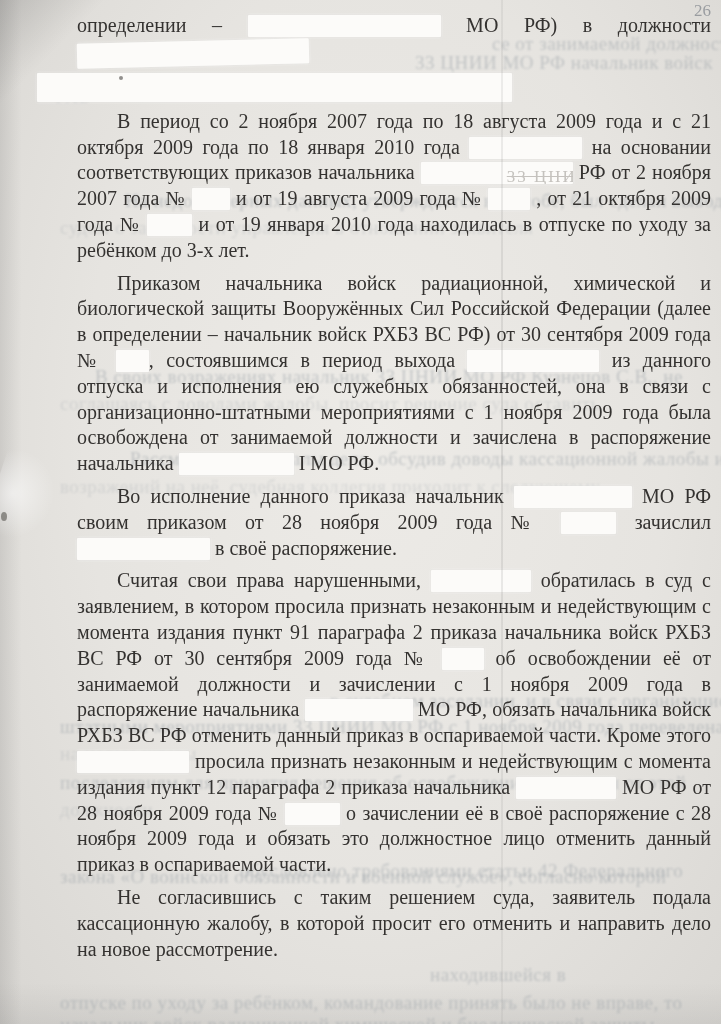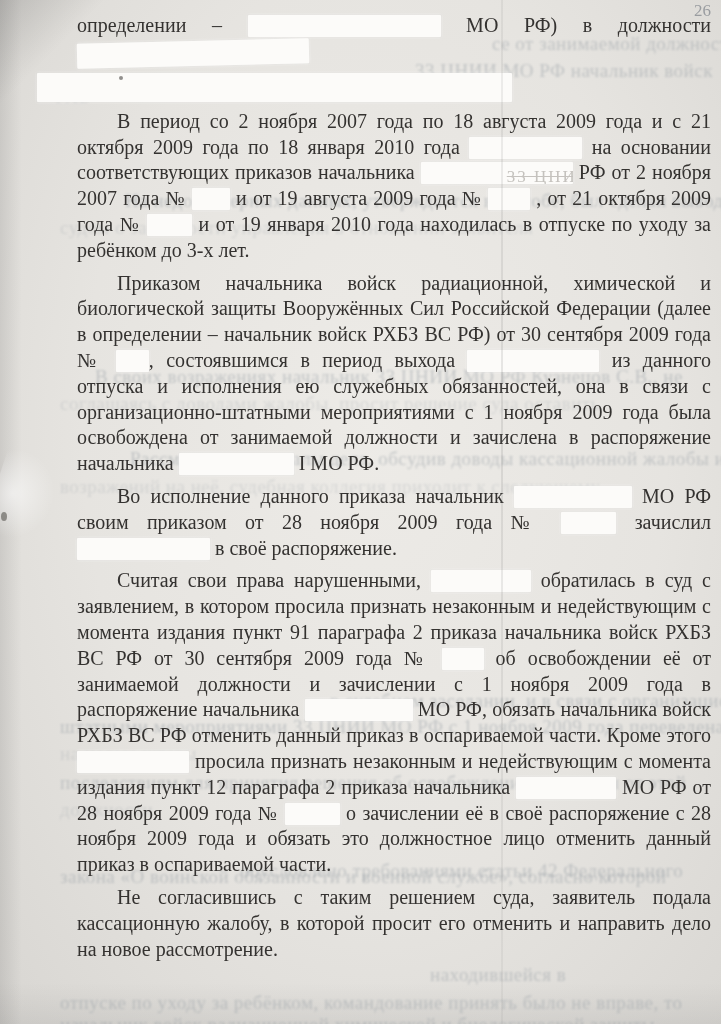--- a/index.html
+++ b/index.html
@@ -61,21 +61,21 @@
     letter-spacing:2px;padding-left:6px;opacity:.8;filter:blur(.4px);
     display:inline-block;transform:translateY(1px);
   }
 </style>
 </head>
 <body>
 
 <div class="page">
   <div class="ghost-layer" id="ghostlayer">
       <div class="ghost" style="left: 492px; top: 33px;">се от занимаемой должности и</div>
-      <div class="ghost" style="left: 415px; top: 60px;">33 ЦНИИ МО РФ начальник войск</div>
+      <div class="ghost" style="left: 415px; top: 52px;">33 ЦНИИ МО РФ начальник войск</div>
       <div class="ghost faint" style="left: 55px; top: 86px;">РХБ</div>
       <div class="ghost" style="left: 125px; top: 190px;">На недостоверных данных, утверждается в жалобе, был сделан вывод</div>
       <div class="ghost faint" style="left: 60px; top: 217px;">судом о законности управления в отношении заявителя</div>
       <div class="ghost" style="left: 95px; top: 366px;">В своих возражениях начальник 33 ЦНИИ МО РФ Кузнецов С.В., не</div>
       <div class="ghost faint" style="left: 60px; top: 393px;">соглашаясь с доводами жалобы, просит решение суда оставить</div>
       <div class="ghost" style="left: 130px; top: 448px;">Рассмотрев материалы дела, обсудив доводы кассационной жалобы и</div>
       <div class="ghost faint" style="left: 60px; top: 476px;">возражений на неё, судебная коллегия приходит к следующему</div>
       <div class="ghost" style="left: 330px; top: 690px;">в судебном заседании, и в связи с организационно-</div>
       <div class="ghost" style="left: 60px; top: 716px;">штатными мероприятиями 33 ЦНИИ МО РФ с 1 ноября 2009 года переведена</div>
       <div class="ghost faint" style="left: 60px; top: 743px;">на новые штаты</div>

